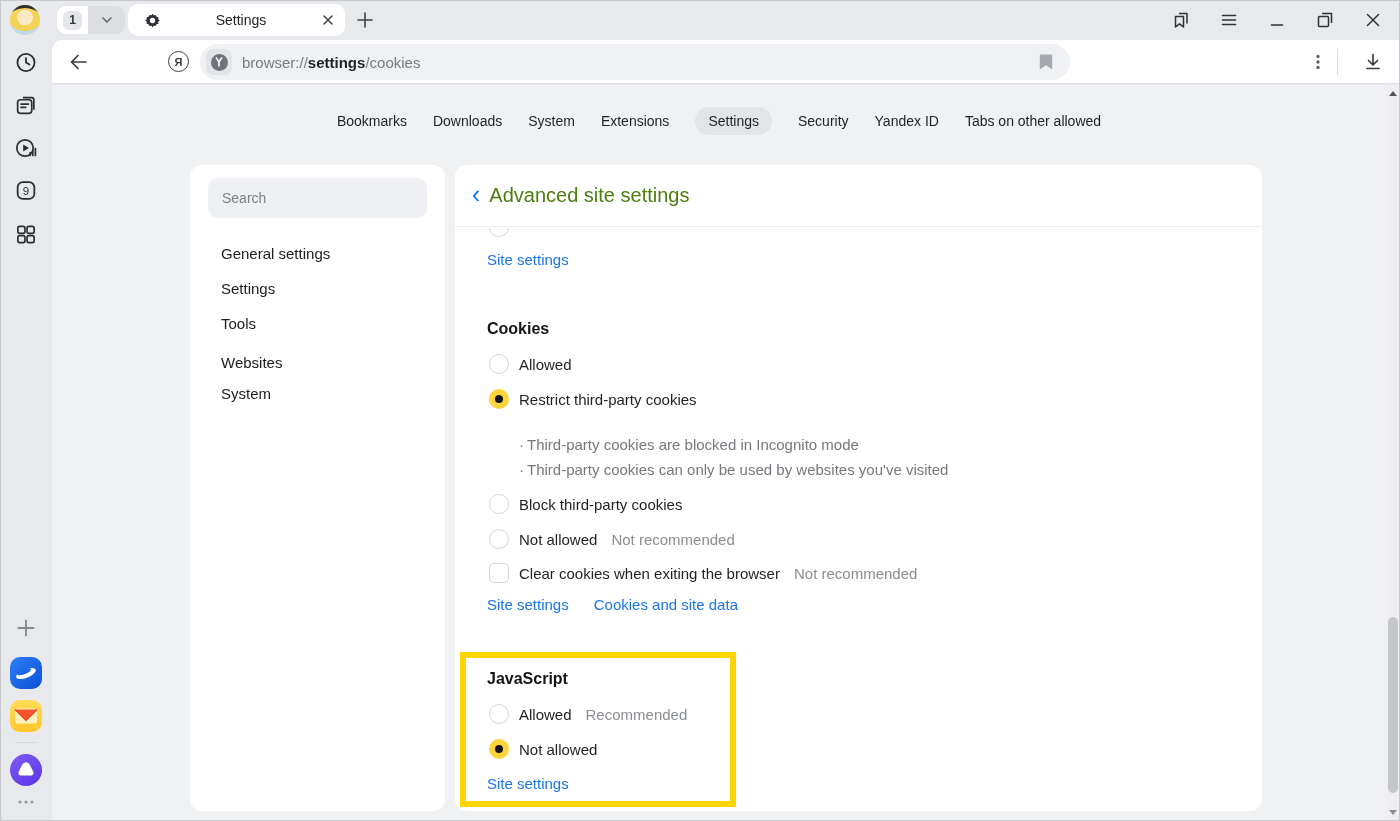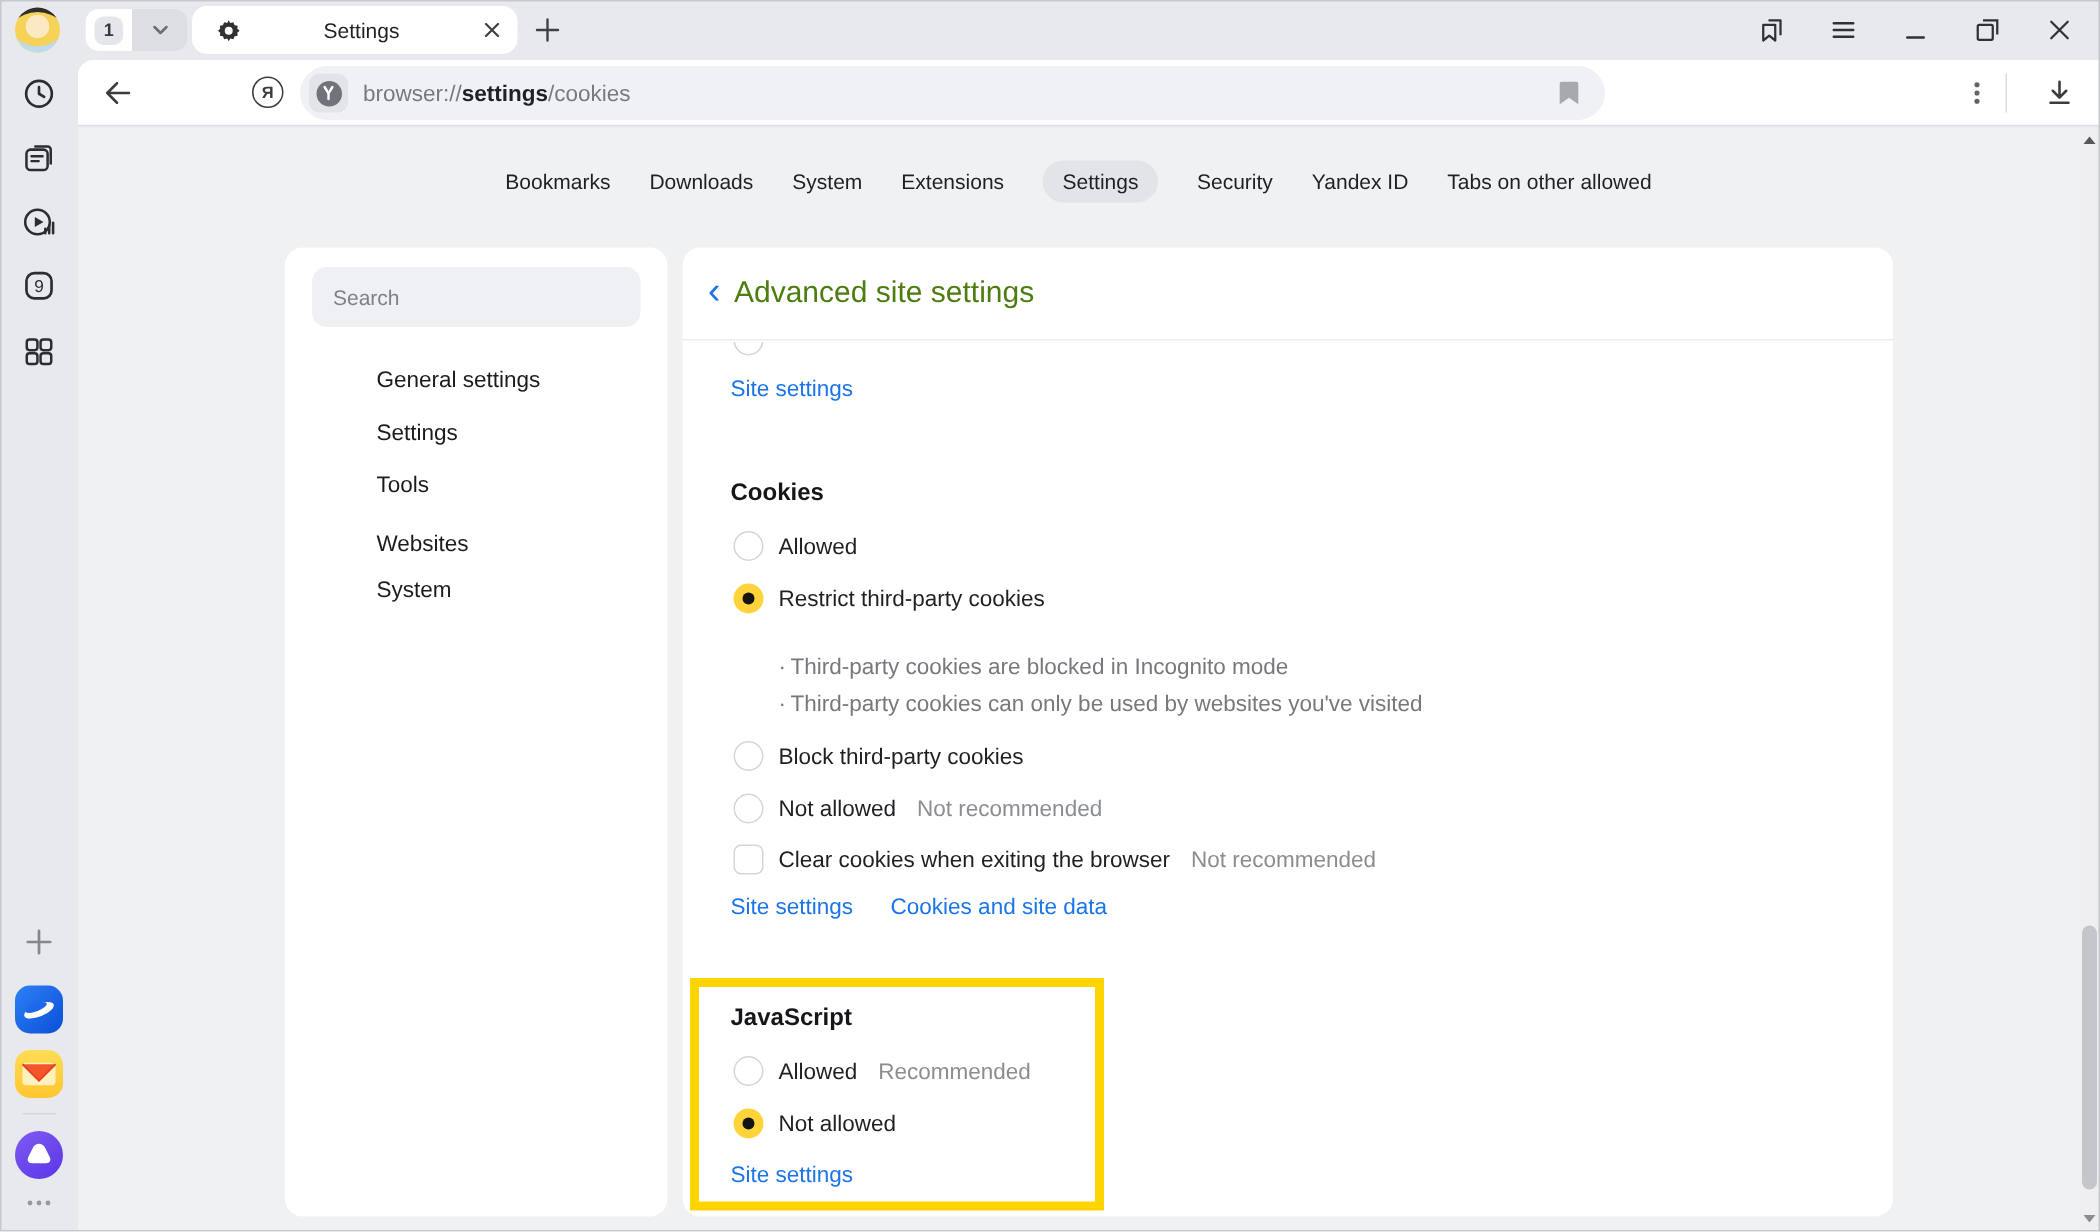--- a/index.html
+++ b/index.html
@@ -50,21 +50,21 @@
   .navrow{position:absolute;left:0;right:0;top:22px;display:flex;justify-content:center;align-items:center;gap:26px;
     font-size:14px;color:#1E2023;}
   .navitem{padding:6px 0;cursor:default;white-space:nowrap;}
   .navitem.active{background:#E3E4E8;border-radius:16px;padding:6px 13px;}
 
   .card{background:#FFFFFF;border-radius:12px;position:absolute;}
   .card-left{left:138px;top:80px;width:255px;height:646px;}
   .search{position:absolute;left:18px;top:13px;width:219px;height:40px;background:#EFF0F3;border:none;border-radius:10px;
     box-sizing:border-box;padding:0 14px;font-size:14px;color:#1E2023;font-family:"Liberation Sans",sans-serif;outline:none;}
   .search::placeholder{color:#7E8187;}
-  .menu-item{position:absolute;left:31px;height:22px;display:flex;align-items:center;font-size:15px;color:#1B1C1F;cursor:default;margin-left:30px;}
+  .menu-item{position:absolute;left:31px;height:22px;display:flex;align-items:center;font-size:15px;color:#1B1C1F;cursor:default;}
 
   .card-main{left:403px;top:80px;width:807px;height:646px;}
   .card-header{position:absolute;left:0;top:0;right:0;height:62px;border-bottom:1px solid #ECEDEF;
     display:flex;align-items:center;padding-left:17px;box-sizing:border-box;}
   .back-chev{font-size:25px;color:#1B75E8;line-height:20px;margin-top:-3px;}
   .page-title{font-size:20px;color:#4d7c0f;margin-left:9px;}
   .card-body{position:absolute;left:0;top:63px;right:0;bottom:0;overflow:hidden;border-radius:0 0 12px 12px;}
 
   .radio{width:20px;height:20px;border-radius:50%;border:1.5px solid #D3D5D9;background:#fff;box-sizing:border-box;flex:0 0 auto;}
   .radio.selected{border:none;background:#FFD43B;position:relative;}

